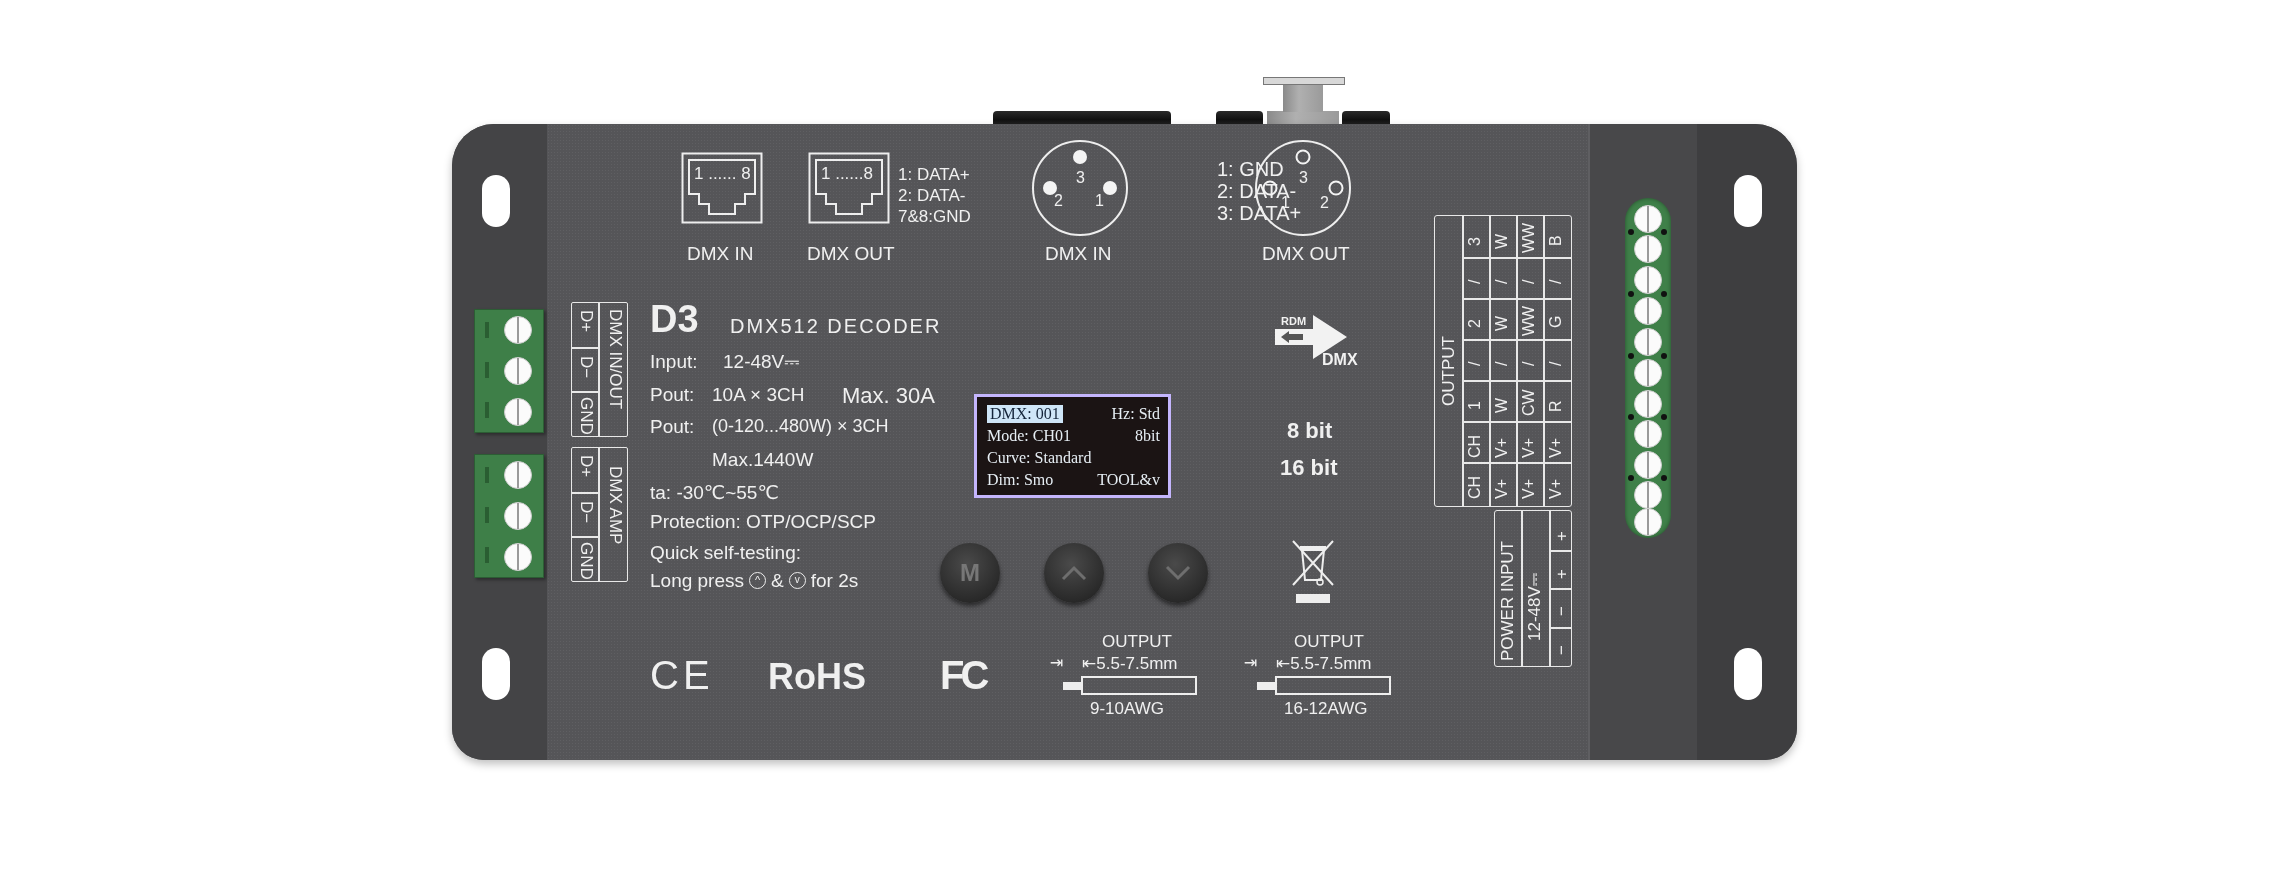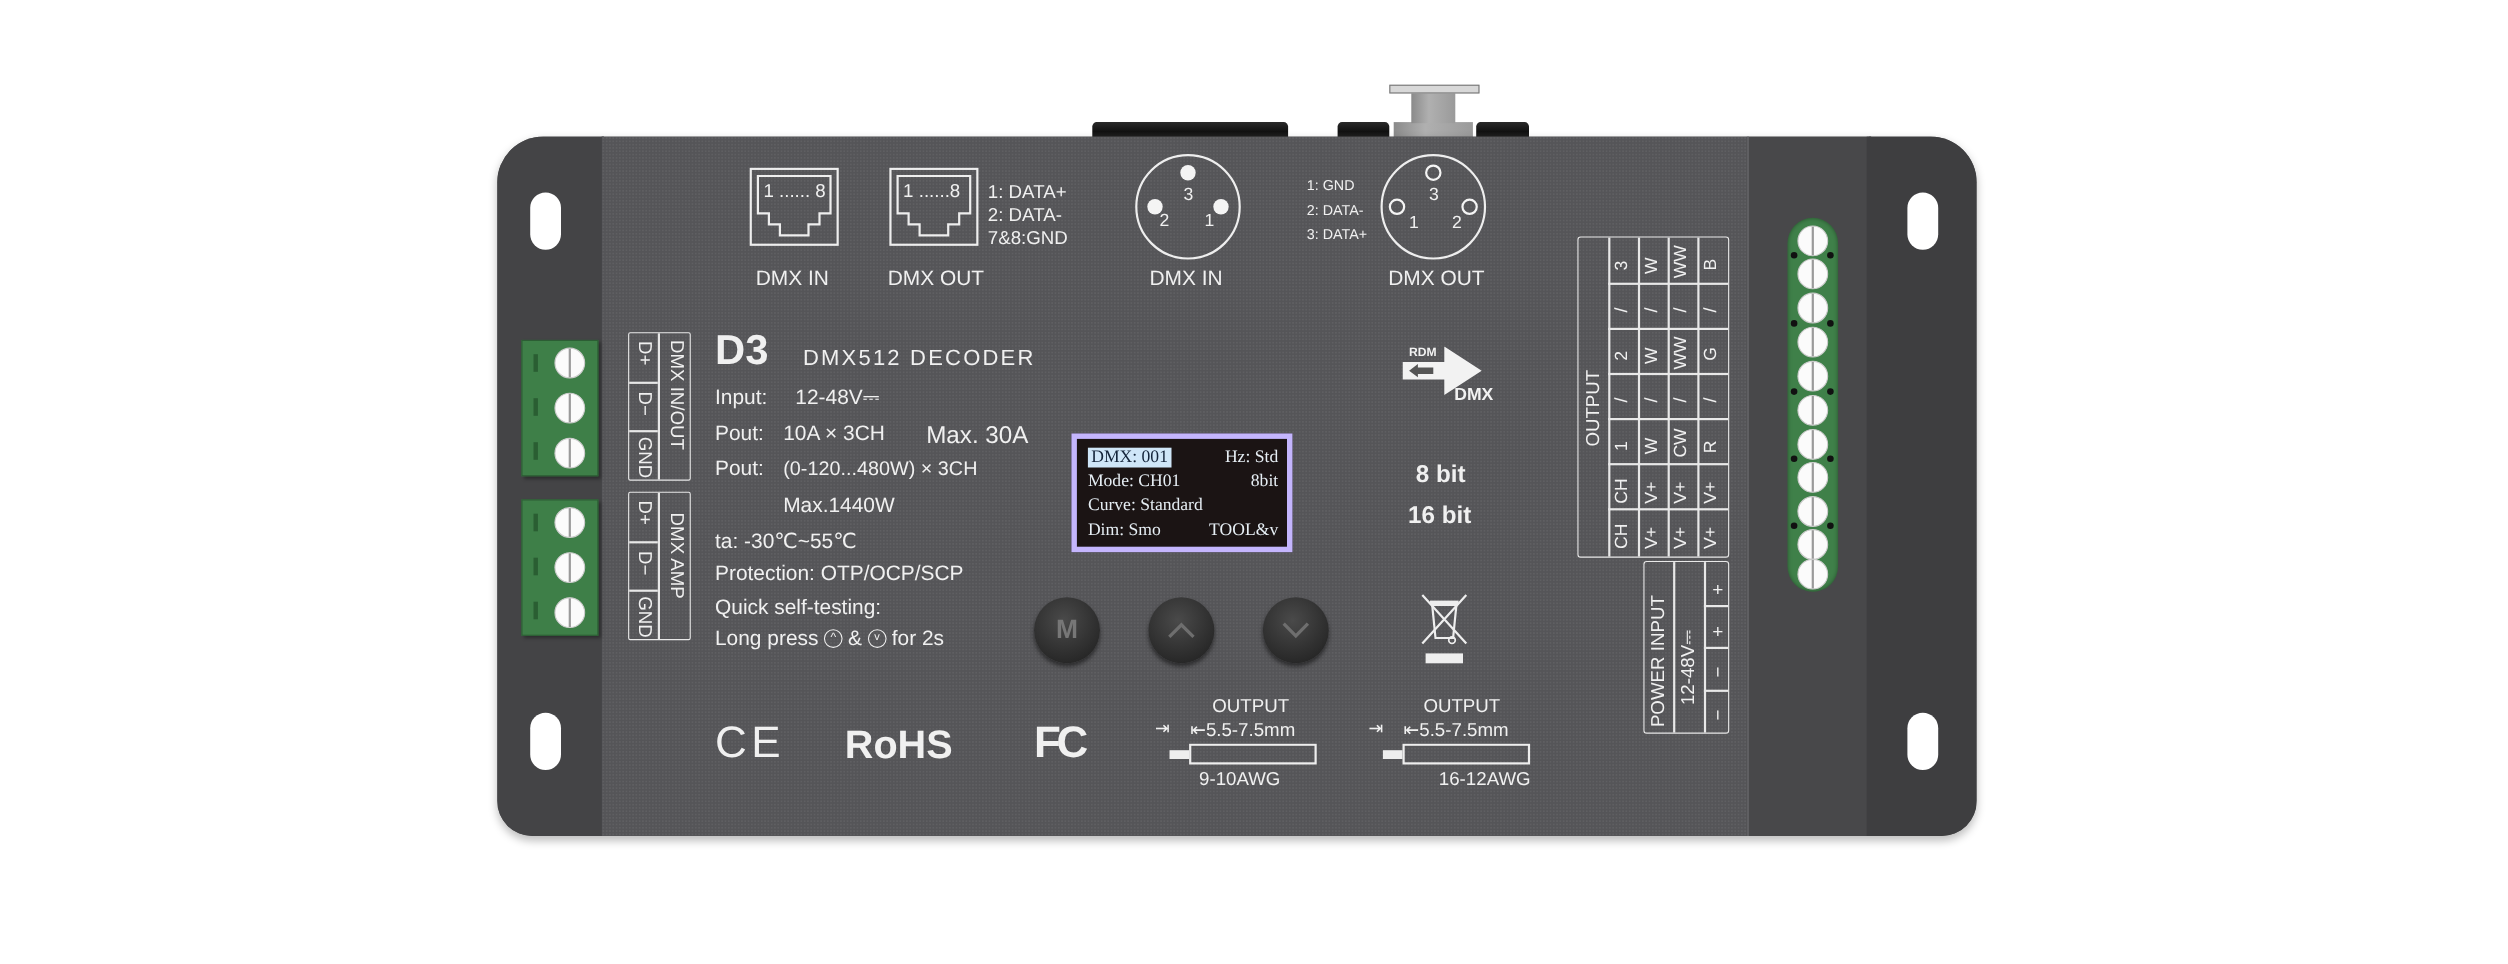--- a/index.html
+++ b/index.html
@@ -25,21 +25,21 @@
   .slot{position:absolute;width:4px;height:16px;background:#2a5e32;}
   .rterm{position:absolute;left:1625px;top:198px;width:46px;height:340px;background:#3f8049;border-radius:23px;box-shadow:inset 0 0 4px rgba(0,0,0,.4);}
   .rterm .screw{left:9px;width:26px;height:26px;}
   .dot{position:absolute;width:6px;height:6px;border-radius:50%;background:#111;}
   
   .t{position:absolute;color:#f0f0f0;white-space:nowrap;line-height:1;}
   .box{position:absolute;border:1.5px solid #e8e8e8;border-radius:2px;}
   .rot-cw{transform-origin:0 0;transform:rotate(90deg);}
   .rot-ccw{transform-origin:0 0;transform:rotate(-90deg);}
   
-  .oled{position:absolute;left:974px;top:394px;width:191px;height:98px;background:#1b1414;border:5px solid #c4b5fd;font-family:"Liberation Serif","DejaVu Serif",serif;color:#e6eef4;font-size:16px;}
+  .oled{position:absolute;left:974px;top:394px;width:191px;height:98px;background:#1b1414;border:3px solid #c4b5fd;font-family:"Liberation Serif","DejaVu Serif",serif;color:#e6eef4;font-size:16px;}
   .oled .row{position:absolute;left:10px;right:8px;display:flex;justify-content:space-between;}
   .hl{background:#cfe6f8;color:#14243a;padding:0 3px;}
   
   .btn{position:absolute;width:60px;height:60px;border-radius:50%;background:radial-gradient(circle at 45% 35%,#4a4a4a,#2a2a2a 70%,#1c1c1c);box-shadow:0 3px 4px rgba(0,0,0,.5);display:flex;align-items:center;justify-content:center;color:#777;font-weight:bold;font-size:24px;}
 </style>
 </head>
 <body>
 
 <div class="xlr-top" style="left:993px;top:111px;width:178px;height:14px;"></div>
 <div class="xlr-top" style="left:1216px;top:111px;width:47px;height:14px;"></div>
@@ -125,21 +125,21 @@
       <circle cx="50" cy="19" r="7" fill="#f4f4f4"></circle>
       <circle cx="20" cy="50" r="7" fill="#f4f4f4"></circle>
       <circle cx="80" cy="50" r="7" fill="#f4f4f4"></circle>
     </svg>
 </div>
 <div class="t" style="left:1076px;top:170px;font-size:16px;">3</div>
 <div class="t" style="left:1054px;top:193px;font-size:16px;">2</div>
 <div class="t" style="left:1095px;top:193px;font-size:16px;">1</div>
 <div class="t" style="left:1045px;top:244px;font-size:19px;">DMX  IN</div>
 
-<div class="t" style="left:1188px;top:158px;font-size:13px;line-height:22px;">
+<div class="t" style="left:1217px;top:158px;font-size:20px;line-height:22px;">
   <div>1: GND</div>
   <div>2: DATA-</div>
   <div>3: DATA+</div>
 </div>
 
 <div class="abs" style="left:1253px;top:138px;">
   <svg width="100" height="100" viewBox="0 0 100 100">
       <circle cx="50" cy="50" r="47" fill="none" stroke="#eee" stroke-width="2"></circle>
       <circle cx="50" cy="19" r="6.5" fill="none" stroke="#f4f4f4" stroke-width="2"></circle>
       <circle cx="17" cy="50" r="6.5" fill="none" stroke="#f4f4f4" stroke-width="2"></circle>
@@ -334,13 +334,13 @@
 
 <div class="t" style="left:1294px;top:633px;font-size:17px;">OUTPUT</div>
 <div class="t" style="left:1244px;top:655px;font-size:16px;">⇥</div>
 <div class="t" style="left:1276px;top:655px;font-size:17px;">⇤<span>5.5-7.5mm</span></div>
 <div class="abs" style="left:1257px;top:676px;">
   <svg width="135" height="20" viewBox="0 0 135 20">
       <rect x="0" y="6" width="18" height="8" fill="#eee"></rect>
       <rect x="19" y="1" width="114" height="17" fill="none" stroke="#eee" stroke-width="2"></rect>
     </svg>
 </div>
-<div class="t" style="left:1284px;top:700px;font-size:17px;margin-left:24px;">16-12AWG</div>
+<div class="t" style="left:1284px;top:700px;font-size:17px;">16-12AWG</div>
 
 </body></html>

